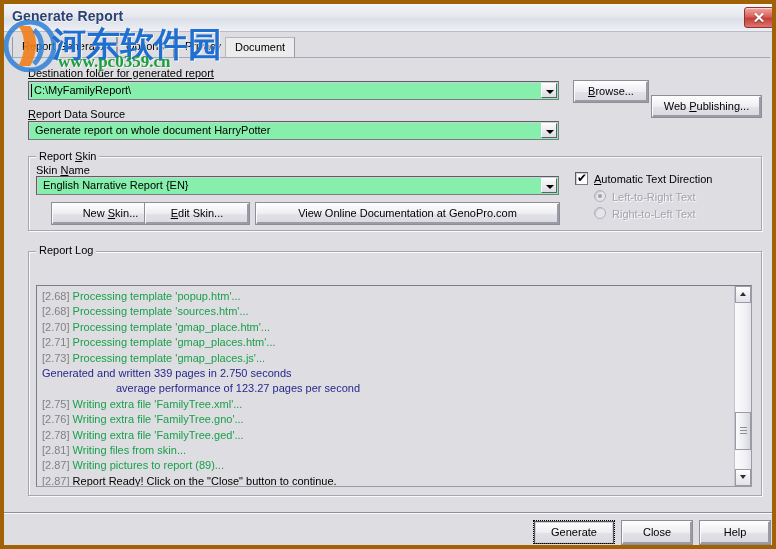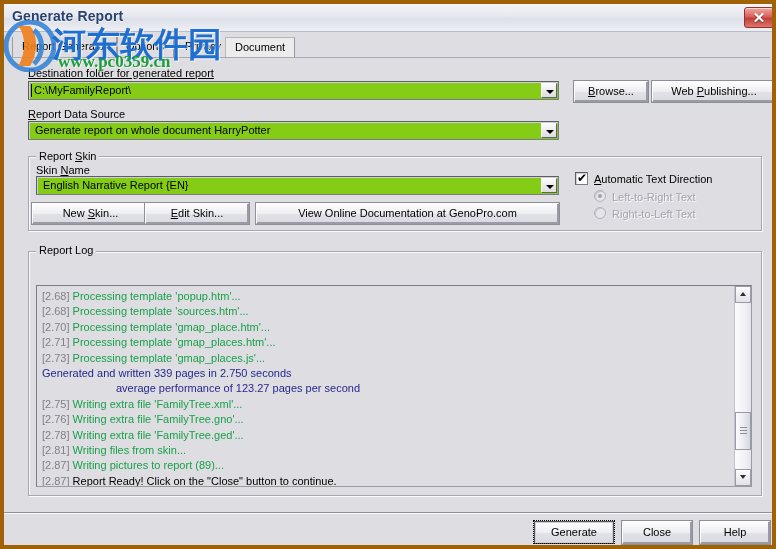--- a/index.html
+++ b/index.html
@@ -93,21 +93,21 @@
   }
 
   
   .flabel {
     position: absolute; font-size: 11px; color: #000;
     white-space: nowrap;
   }
   .flabel u { text-decoration: underline; }
   .field {
     position: absolute; height: 19px;
-    background: #84cc16;
+    background: #86efac;
     border: 1px solid #7b7b85;
     border-top-color: #5d5d66; border-left-color: #5d5d66;
     box-shadow: inset 1px 1px 0 #cfcfd6;
   }
   .field .val {
     position: absolute; left: 4px; top: 2px;
     font-size: 11px; color: #000; white-space: nowrap;
   }
   .field .caret {
     position: absolute; left: 2px; top: 2px; width: 1px; height: 13px;
@@ -296,21 +296,21 @@
   <div class="field" style="left:24px; top:77px; width:531px;">
     <div class="caret"></div>
     <div class="val" style="left:5px;">C:\MyFamilyReport\</div>
     <div class="ddbtn">
         <span class="arw"></span>
       </div>
   </div>
   <div class="btn" style="left:570px; top:77px; width:74px; height:21px; line-height:19px;">
     <span class="cap"><u>B</u><span>rowse...</span></span>
   </div>
-  <div class="btn" style="left:648px; top:77px; width:124px; height:21px; line-height:19px;text-align:center;">
+  <div class="btn" style="left:648px; top:92px; width:109px; height:21px; line-height:19px;text-align:center;">
     <span class="cap"><span>Web </span><u>P</u><span>ublishing...</span></span>
   </div>
 
   <div class="flabel" style="left:24px; top:104px;">
     <u>R</u><span>eport Data Source</span>
   </div>
   <div class="field" style="left:24px; top:117px; width:531px;">
     <div class="val" style="left:6px;">Generate report on whole document HarryPotter</div>
     <div class="ddbtn">
         <span class="arw"></span>
@@ -325,21 +325,21 @@
   <div class="flabel" style="left:32px; top:160px;">
     <span>Skin </span><u>N</u><span>ame</span>
   </div>
   <div class="field" style="left:32px; top:172px; width:523px;">
     <div class="val" style="left:6px;">English Narrative Report  {EN}</div>
     <div class="ddbtn">
         <span class="arw"></span>
       </div>
   </div>
 
-  <div class="btn" style="left:28px; top:199px; width:117px; height:21px; line-height:19px;">
+  <div class="btn" style="left:48px; top:199px; width:117px; height:21px; line-height:19px;">
     <span class="cap"><span>New </span><u>S</u><span>kin...</span></span>
   </div>
   <div class="btn" style="left:252px; top:199px; width:303px; height:21px; line-height:19px;">
     <span class="cap">View Online Documentation at GenoPro.com</span>
   </div>
   <div class="btn" style="left:141px; top:199px; width:104px; height:21px; line-height:19px;">
     <span class="cap"><u>E</u><span>dit Skin...</span></span>
   </div>
 
   <div class="cbox" style="left:571px; top:168px;">

